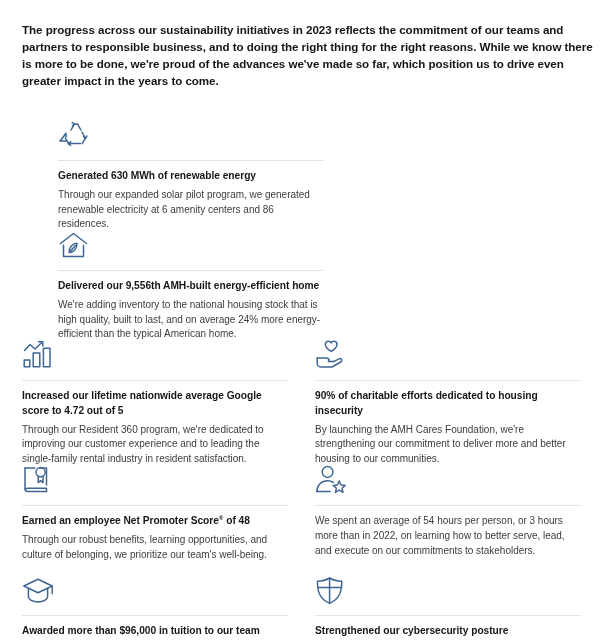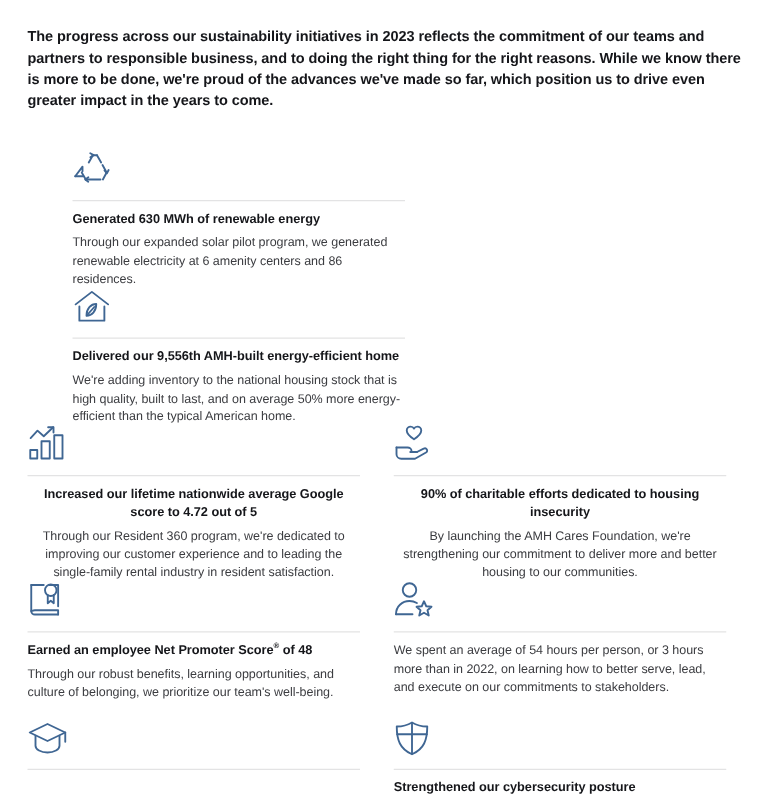--- a/index.html
+++ b/index.html
@@ -41,21 +41,21 @@
     column-gap: 27px;
   }
 
   .block {
     width: 266px;
     box-sizing: border-box;
   }
 
   
   .row-h-1 { height: 110px; margin-left: 36px; }
-  .row-h-2 { height: 125px; text-align: center; }
+  .row-h-2 { height: 125px; }
   .row-h-3 { height: 110px; }
   .row-h-4 { height: 100px; }
 
   .icon-wrap {
     height: 40px;
     display: flex;
     align-items: flex-end;
     padding-bottom: 2px;
   }
   .icon-wrap svg {
@@ -126,21 +126,21 @@
       <div class="icon-wrap">
         <svg width="32" height="30" viewBox="0 0 32 30" fill="none" stroke="#3f6693" stroke-width="1.5" stroke-linecap="round" stroke-linejoin="round">
           <path d="M2.5 12.5 L15.5 2.5 L28.5 12.5"></path>
           <path d="M5.5 14.2 L5.5 25.5 L25.5 25.5 L25.5 14.2"></path>
           <path d="M19.0 12.2 C19.0 18.0 15.5 21.6 11.2 21.6 C11.2 15.8 14.7 12.2 19.0 12.2 Z"></path>
           <path d="M11.6 21.2 L17.4 14.6"></path>
         </svg>
       </div>
       <div class="divider"></div>
       <div class="headline">Delivered our 9,556th AMH-built energy-efficient home</div>
-      <div class="body">We're adding inventory to the national housing stock that is high quality, built to last, and on average 50% more energy-efficient than the typical American home.</div>
+      <div class="body">We're adding inventory to the national housing stock that is high quality, built to last, and on average 24% more energy-efficient than the typical American home.</div>
     </div>
 
     <div class="block row-h-2">
       <div class="icon-wrap">
         <svg width="34" height="31" viewBox="0 0 34 31" fill="none" stroke="#3f6693" stroke-width="1.5" stroke-linecap="round" stroke-linejoin="round">
           <path d="M2.5 10.5 L8.0 4.5 L13.0 9.0 L20.5 1.8"></path>
           <path d="M16.5 1.8 L20.8 1.8 L20.8 6.0"></path>
           <rect x="2.2" y="20.0" width="5.6" height="6.8"></rect>
           <rect x="11.2" y="13.0" width="6.6" height="13.8"></rect>
           <rect x="21.4" y="8.2" width="6.6" height="18.6"></rect>
@@ -195,20 +195,21 @@
 
     <div class="block row-h-4">
       <div class="icon-wrap">
         <svg width="34" height="29" viewBox="0 0 34 29" fill="none" stroke="#3f6693" stroke-width="1.5" stroke-linecap="round" stroke-linejoin="round">
           <path d="M16.0 2.2 L30.2 9.0 L16.0 15.8 L1.8 9.0 Z"></path>
           <path d="M6.4 11.6 L6.4 19.6 C6.4 22.6 10.7 25.0 16.0 25.0 C21.3 25.0 25.6 22.6 25.6 19.6 L25.6 11.6"></path>
           <path d="M30.2 9.0 L30.2 16.4"></path>
         </svg>
       </div>
       <div class="divider"></div>
+      <div class="headline">Awarded more than $96,000 in tuition to our team</div>
     </div>
 
     <div class="block row-h-4">
       <div class="icon-wrap">
         <svg width="30" height="30" viewBox="0 0 30 30" fill="none" stroke="#3f6693" stroke-width="1.5" stroke-linecap="round" stroke-linejoin="round">
           <path d="M14.6 2.0 C10.6 4.4 6.4 5.2 2.4 5.2 C2.4 16.0 5.0 23.2 14.6 27.4 C24.2 23.2 26.8 16.0 26.8 5.2 C22.8 5.2 18.6 4.4 14.6 2.0 Z"></path>
           <path d="M14.6 2.6 L14.6 27.0"></path>
           <path d="M2.7 11.4 L26.5 11.4"></path>
         </svg>
       </div>

